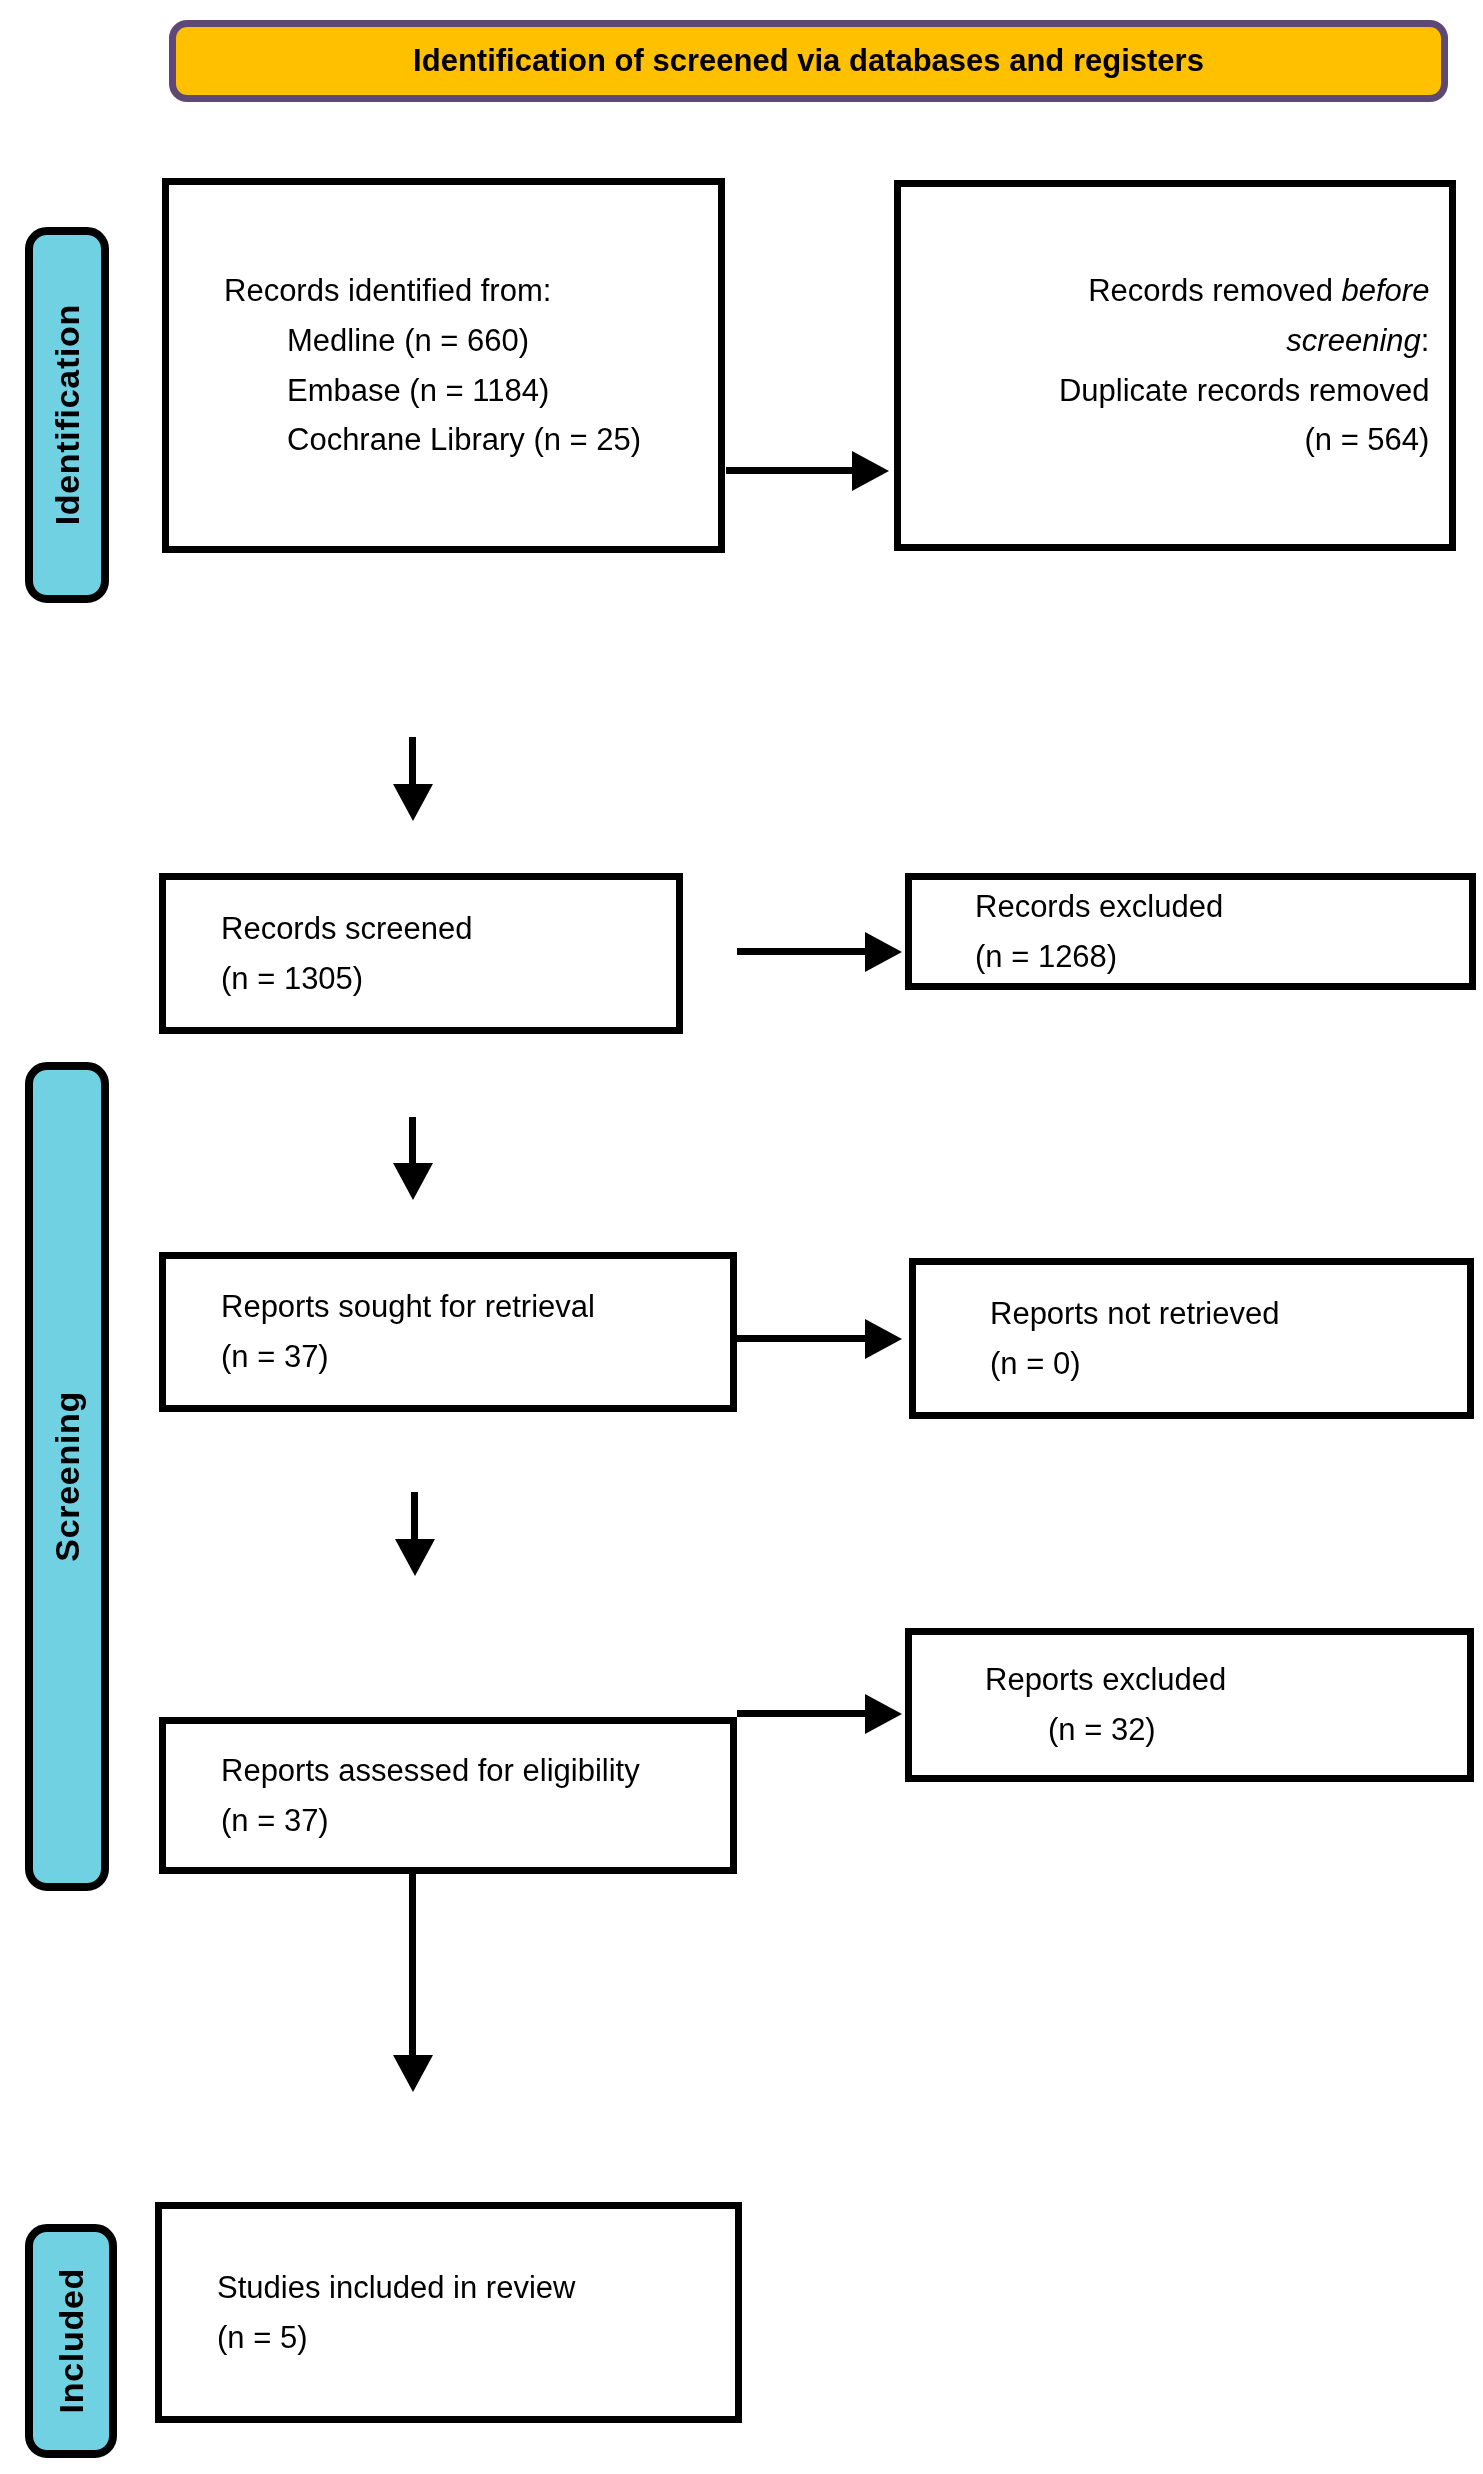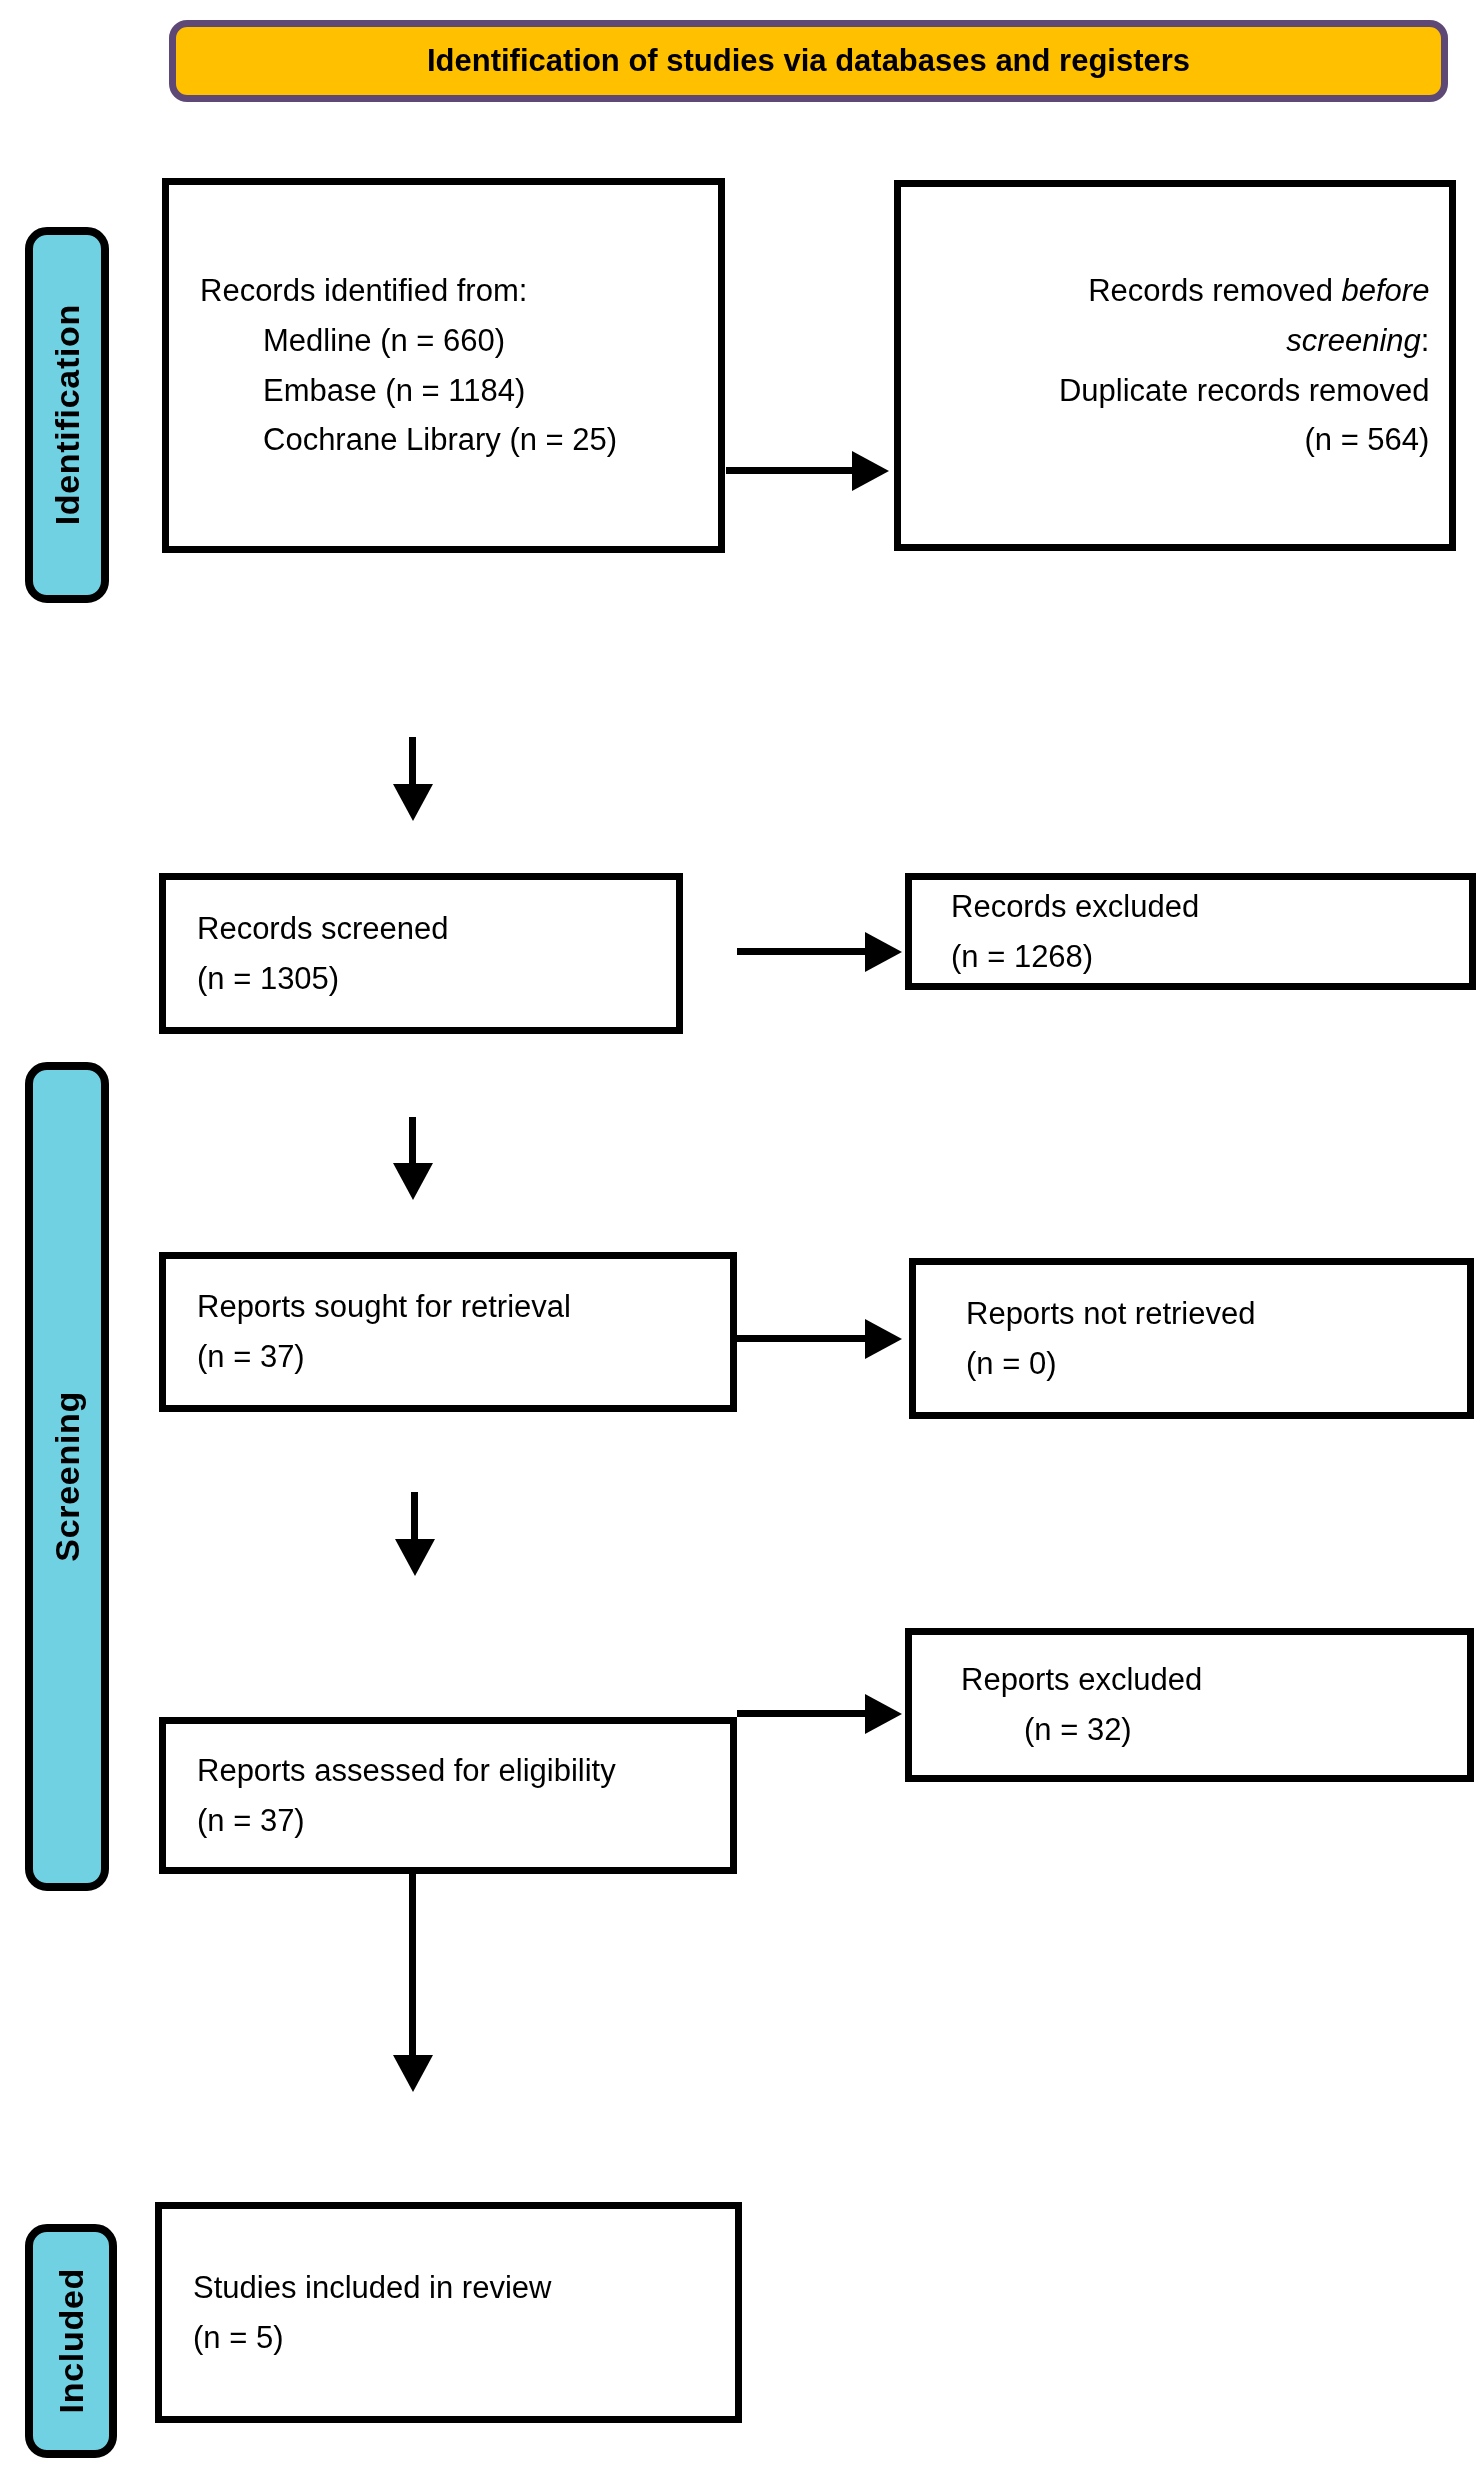--- a/index.html
+++ b/index.html
@@ -38,21 +38,21 @@
   
   .fbox{
     position:absolute;
     background:#fff;
     border:7.8px solid #000;
     box-sizing:border-box;
     display:flex;flex-direction:column;justify-content:center;
     font-size:31px;line-height:1.6;
     padding:0 19.6px 0 31px;
   }
-  .fbox .line{white-space:nowrap;}
+  .fbox .line{white-space:nowrap;margin-left:24px;}
   .fbox .line.indent{padding-left:63px;}
   .fbox .italic{font-style:italic;}
   
   .arrow{position:absolute;}
   .arrow .shaft{position:absolute;background:#000;}
   .arrow .head{position:absolute;width:0;height:0;}
   .arrow-h .shaft{top:50%;margin-top:-3.9px;height:7.8px;left:0;}
   .arrow-h .head{
     right:0;top:50%;margin-top:-20px;
     border-top:20px solid transparent;
@@ -65,21 +65,21 @@
     border-left:20px solid transparent;
     border-right:20px solid transparent;
     border-top:37px solid #000;
   }
 </style>
 </head>
 <body>
 
 <div id="canvas" style="--banner-fill: #FFC000; --banner-border: #5E4876; --stage-fill: #70D1E2; --box-border: #000000; --background: #FFFFFF;">
 
-  <div class="banner" style="left:169px;top:19.6px;width:1265px;height:68px;">Identification of studies via databases and registers</div>
+  <div class="banner" style="left:169px;top:19.6px;width:1265px;height:68px;">Identification of screened via databases and registers</div>
 
   <div class="stage" style="left:25px;top:227px;width:68px;height:360px;">
     <span class="vtext">Identification</span>
   </div>
   <div class="stage" style="left:25px;top:1062px;width:68px;height:813px;">
     <span class="vtext">Screening</span>
   </div>
   <div class="stage" style="left:25px;top:2224px;width:76px;height:218px;">
     <span class="vtext">Included</span>
   </div>

